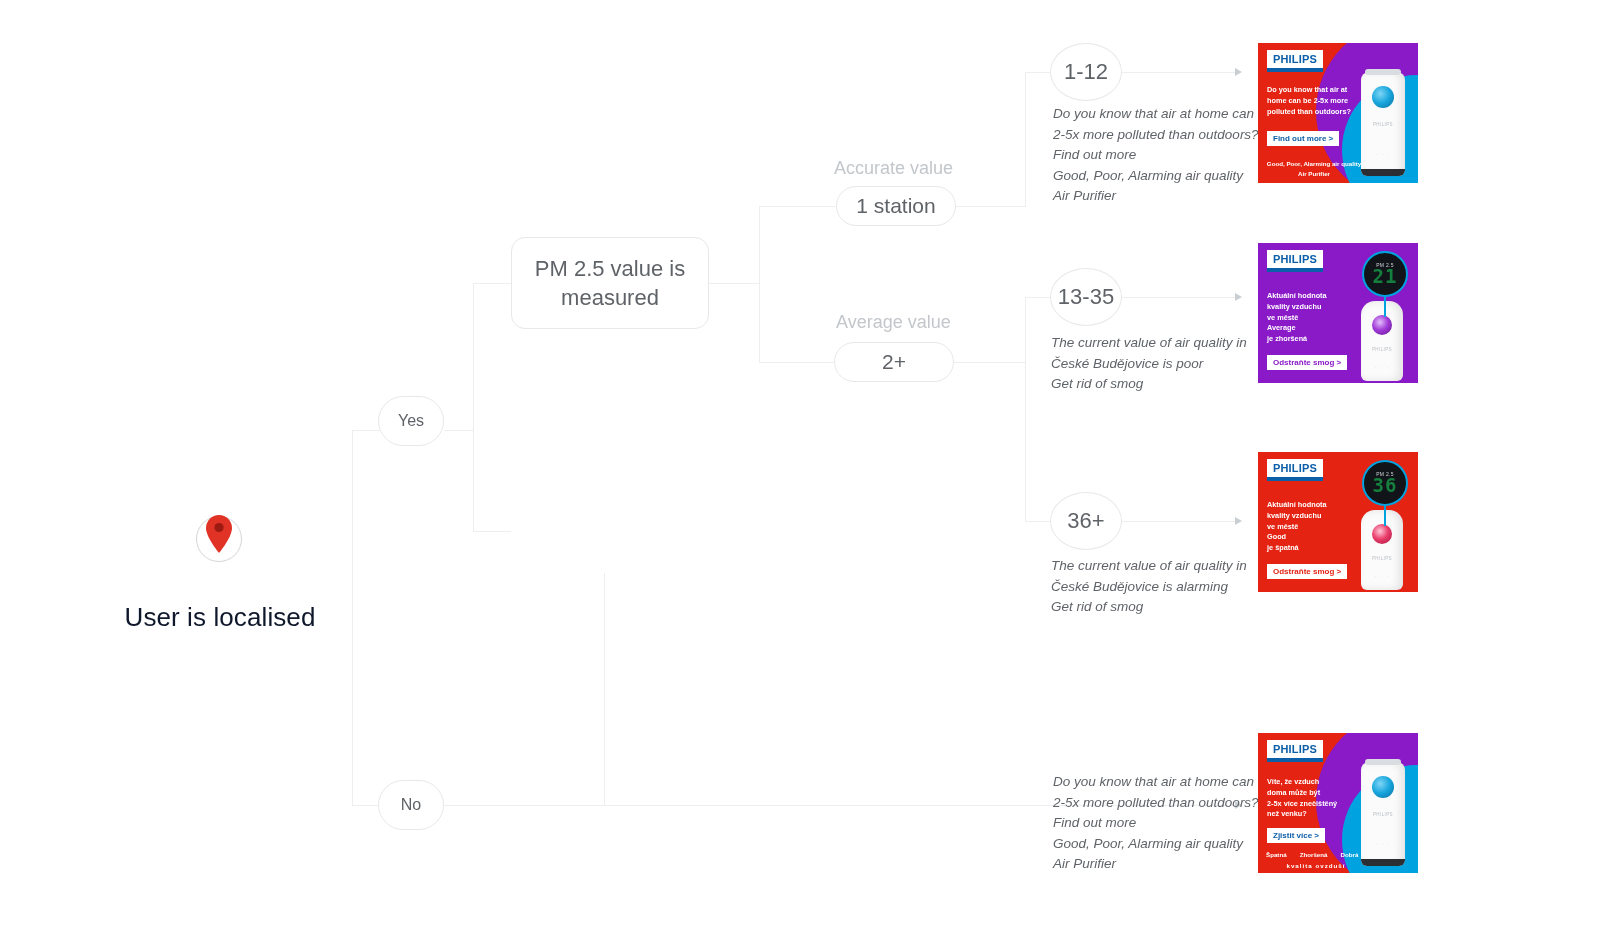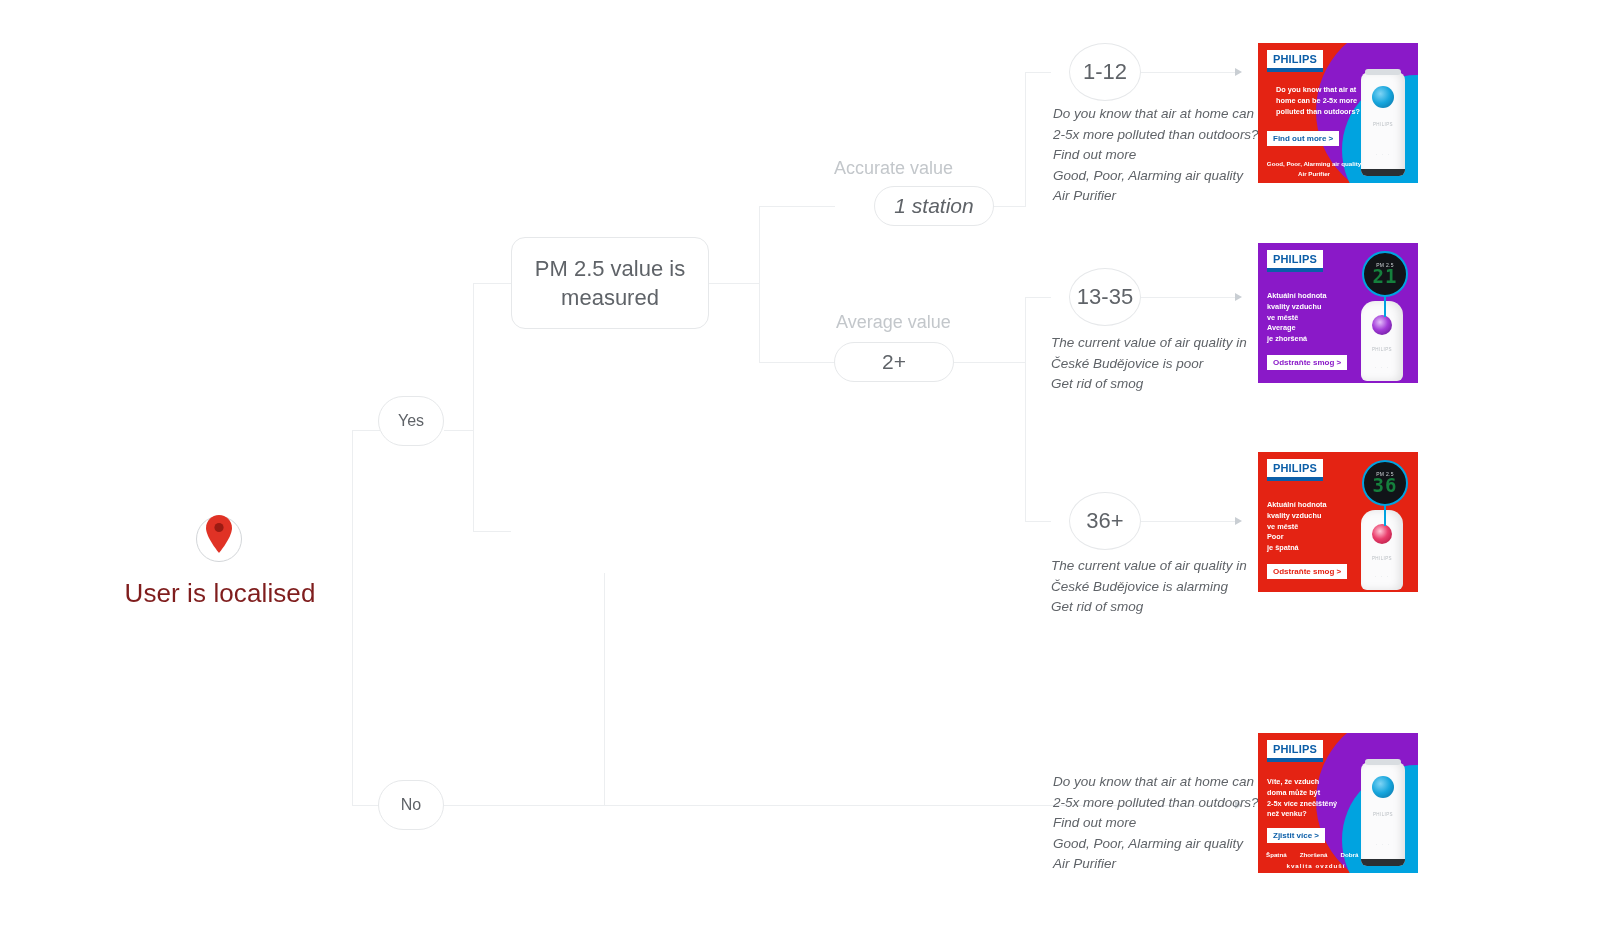--- a/index.html
+++ b/index.html
@@ -56,24 +56,24 @@
     border: 1.5px solid #d3d6d9;
     border-radius: 50%;
     background: #fff;
   }
   #pin-marker {
     position: absolute;
     left: 9px; top: -2px;
     width: 28px; height: 40px;
   }
   #root-label {
-    margin-top: 14px;
+    margin-top: 38px;
     font-size: 26px;
     font-weight: 400;
-    color: #7f1d1d;
+    color: #0f172a;
     letter-spacing: .1px;
     white-space: nowrap;
   }
 
   
   .pill {
     position: absolute;
     display: flex;
     align-items: center;
     justify-content: center;
@@ -97,21 +97,20 @@
   }
   .pill.station {
     width: 120px; height: 40px;
     border-radius: 20px;
     font-size: 21px;
   }
   .pill.range {
     width: 72px; height: 58px;
     border-radius: 50%;
     font-size: 22px;
-    margin-left: 19px;
   }
 
   
   .caption {
     position: absolute;
     font-size: 18px;
     color: #c3c7cb;
     white-space: nowrap;
   }
 
@@ -335,21 +334,21 @@
   </div>
   <div class="pill yesno" style="left:378px;top:780px;">
     <span>No</span>
   </div>
 
   <div class="pill bigbox" style="left:511px;top:237px;">
     <span style="white-space:pre-wrap;">PM 2.5 value is  measured</span>
   </div>
 
   <div class="caption" style="left:834px;top:158px;">Accurate value</div>
-  <div class="pill station" style="left:874px;top:186px;font-style:italic;">
+  <div class="pill station" style="left:836px;top:186px;">
     <span>1 station</span>
   </div>
 
   <div class="caption" style="left:836px;top:312px;">Average value</div>
   <div class="pill station" style="left:834px;top:342px;">
     <span>2+</span>
   </div>
 
   <div class="pill range" style="left:1050px;top:43px;">
     <span>1-12</span>
@@ -390,21 +389,21 @@
   </div>
 
   <div class="banner" style="left:1258px;top:43px;background:#e42313;">
     <div class="bg-purple" style="left:58px;top:-22px;width:180px;height:180px;"></div>
     <div class="bg-cyan" style="left:84px;top:32px;width:150px;height:150px;"></div>
 
     <div class="philips-logo">
       <span>PHILIPS</span>
     </div>
 
-    <div class="banner-copy" style="top:42px;margin-left:9px;">
+    <div class="banner-copy" style="top:42px;">
       <div>Do you know that air at</div>
       <div>home can be 2-5x more</div>
       <div>polluted than outdoors?</div>
     </div>
 
     <div class="banner-cta blue" style="top:88px;">
       <span>Find out more &gt;</span>
     </div>
 
     <div class="banner-foot" style="top:116px;width:104px;left:4px;">
@@ -453,21 +452,21 @@
 
   <div class="banner" style="left:1258px;top:452px;background:#e42313;">
     <div class="philips-logo">
       <span>PHILIPS</span>
     </div>
 
     <div class="banner-copy" style="top:48px;">
       <div>Aktuální hodnota</div>
       <div>kvality vzduchu</div>
       <div>ve městě</div>
-      <div>Poor</div>
+      <div>Good</div>
       <div>je <b>špatná</b></div>
     </div>
 
     <div class="banner-cta" style="top:112px;color:#e42313;">
       <span>Odstraňte smog &gt;</span>
     </div>
 
     <div class="dial" style="left:104px;top:8px;width:46px;height:46px;">
       <div class="dial-label">PM 2.5</div>
       <div class="dial-value">36</div>

